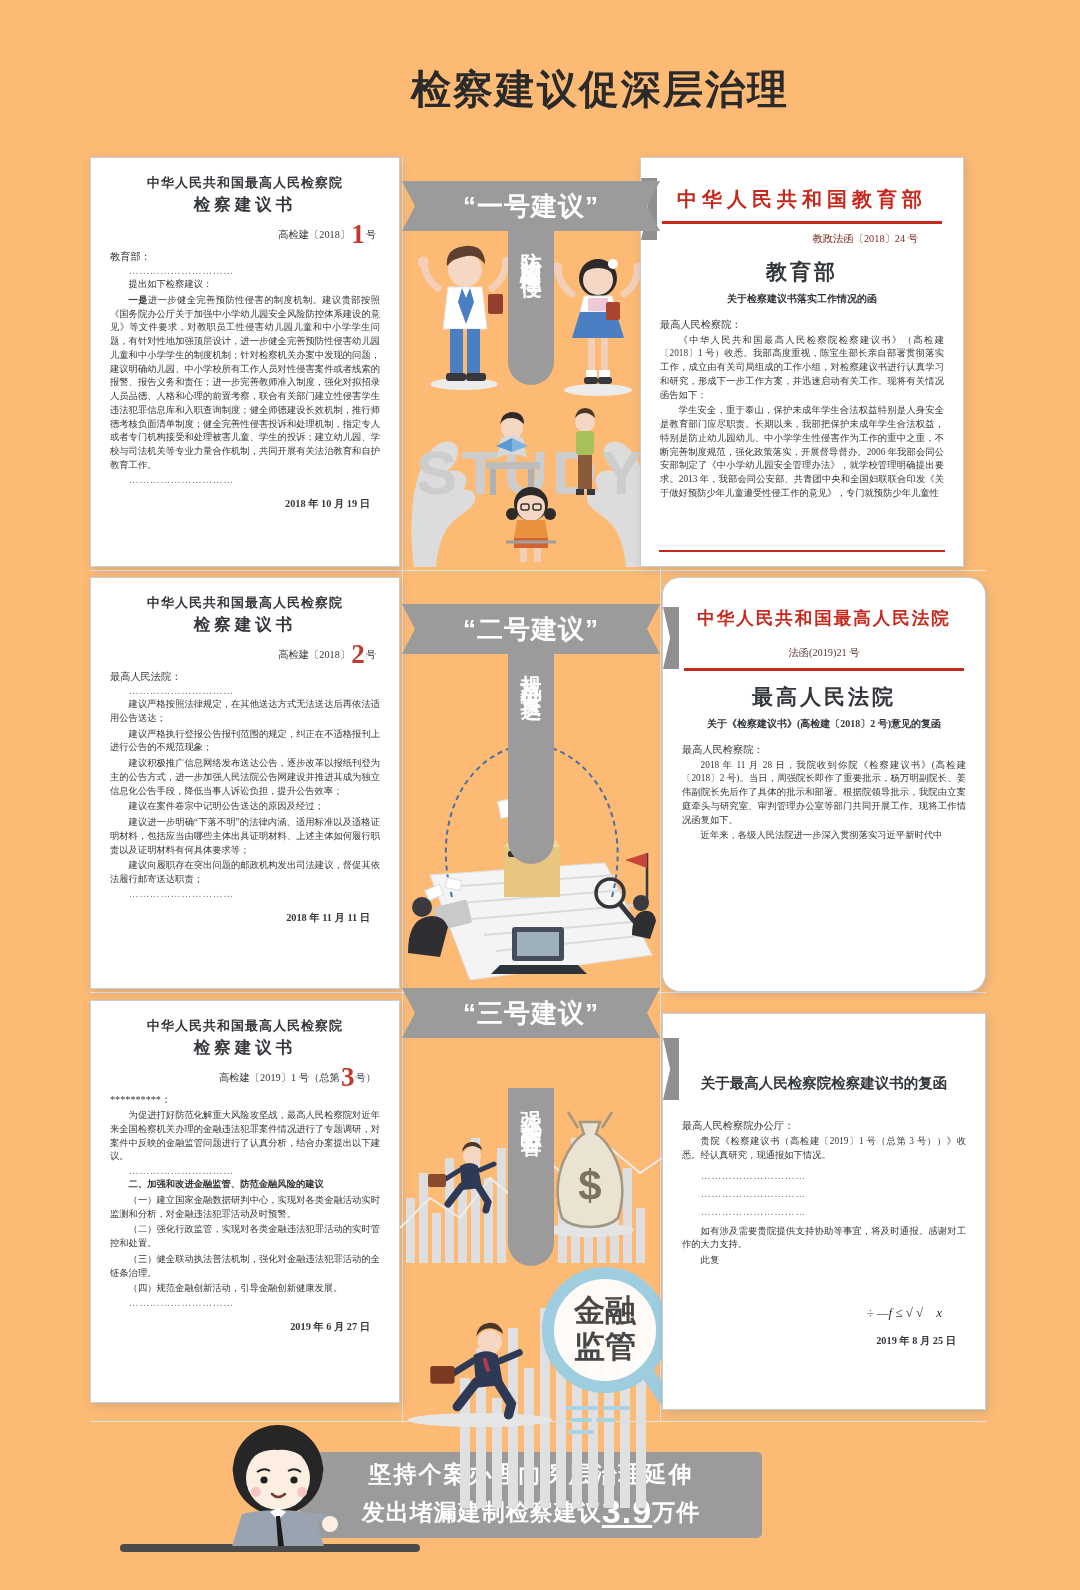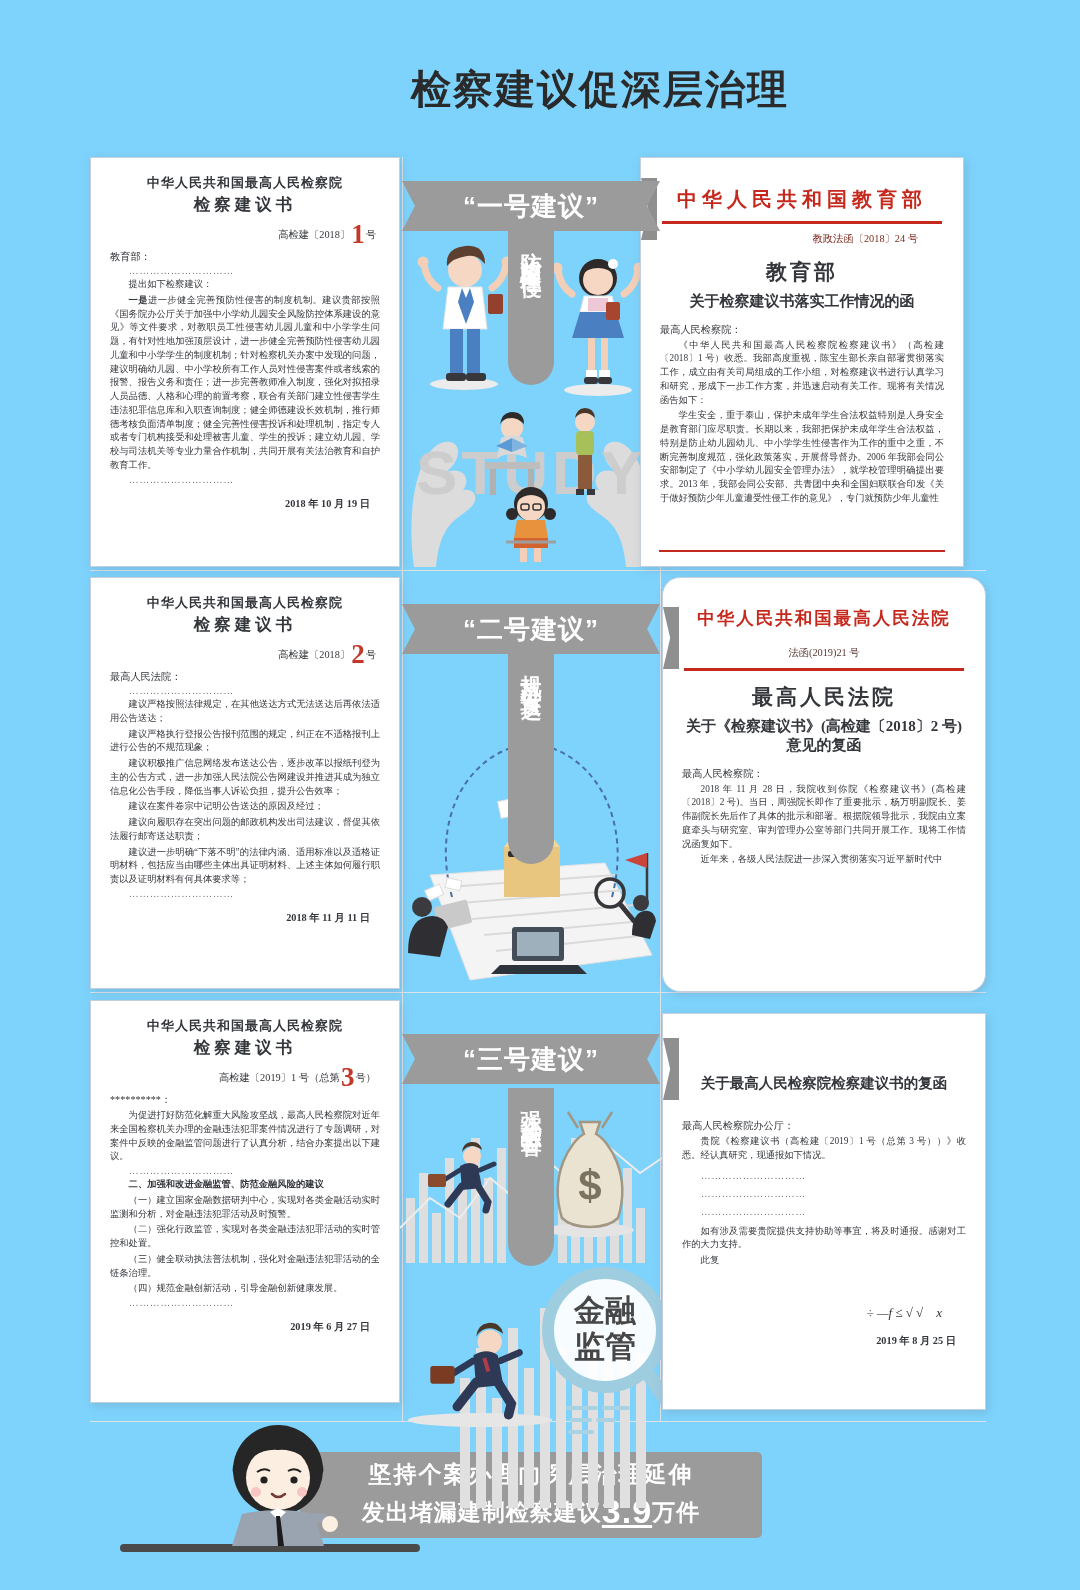--- a/index.html
+++ b/index.html
@@ -1,16 +1,16 @@
 <!DOCTYPE html>
 <html><head>
 <meta charset="utf-8">
 <style>
   html,body{margin:0;padding:0;background:#fff;}
-  #canvas{position:relative;width:1080px;height:1590px;margin:0 auto;background:#7dd3fc;
+  #canvas{position:relative;width:1080px;height:1590px;margin:0 auto;background:#fdba74;
           font-family:"Liberation Sans",sans-serif;overflow:hidden;}
 
   
   .vline{position:absolute;width:1px;background:#dde3ea;top:157px;height:1264px;z-index:0;}
   .hline{position:absolute;left:90px;width:896px;height:1px;background:#dde3ea;z-index:0;}
 
   
   .main-title{position:absolute;top:62px;left:120px;width:960px;text-align:center;
               font-size:40px;font-weight:bold;color:#2a2a2a;letter-spacing:2px;}
 
@@ -31,21 +31,21 @@
   .doc-date{text-align:right;font-weight:bold;font-size:10.3px;margin-top:12px;padding-right:10px;}
 
   .letterhead{text-align:center;color:#c5281c;font-weight:bold;font-size:20px;
               letter-spacing:5px;margin-top:12px;white-space:nowrap;}
   .letterhead.small{font-size:17.5px;letter-spacing:2px;}
   .redline{height:2.5px;background:#c5281c;margin:8px 2px;}
   .redline.bottom{position:absolute;left:18px;right:18px;bottom:14px;margin:0;}
   .docno-r{text-align:right;color:#7c2a1e;font-size:10.3px;margin:4px 26px 10px 0;}
   .docno-c{text-align:center;color:#5c3a35;font-size:10.3px;margin:16px 0 4px;}
   .rd-title1{text-align:center;font-weight:bold;font-size:21px;letter-spacing:3px;margin-top:12px;}
-  .rd-title2{text-align:center;font-weight:bold;font-size:15px;margin:6px 0 12px;}
+  .rd-title2{text-align:center;font-weight:bold;font-size:10px;margin:6px 0 12px;}
   .rd-title3{text-align:center;font-weight:bold;font-size:14.5px;margin:44px 0 26px;}
   .marks{text-align:right;font-size:13px;font-style:italic;margin:36px 24px 0 0;color:#333;}
 
   
   .tail{position:absolute;left:0;width:16px;height:62px;background:#8f8f8f;
         clip-path:polygon(0 0,100% 0,100% 100%,0 100%,45% 50%);}
 
   
   .ribbon{position:absolute;left:402px;width:258px;height:50px;background:#9b9b9b;
           clip-path:polygon(0 0,100% 0,95% 50%,100% 100%,0 100%,5% 50%);
@@ -194,22 +194,22 @@
   <div class="doc" style="left:90px;top:577px;width:310px;height:412px;">
     <div class="doc-org">中华人民共和国最高人民检察院</div>
     <div class="doc-type">检察建议书</div>
     <div class="doc-no"><span>高检建〔2018〕</span><span class="bignum">2</span><span>号</span></div>
     <div class="doc-salut">最高人民法院：</div>
     <div class="doc-dots ind">…………………………</div>
     <p class="doc-para">建议严格按照法律规定，在其他送达方式无法送达后再依法适用公告送达；</p>
     <p class="doc-para">建议严格执行登报公告报刊范围的规定，纠正在不适格报刊上进行公告的不规范现象；</p>
     <p class="doc-para">建议积极推广信息网络发布送达公告，逐步改革以报纸刊登为主的公告方式，进一步加强人民法院公告网建设并推进其成为独立信息化公告手段，降低当事人诉讼负担，提升公告效率；</p>
     <p class="doc-para">建议在案件卷宗中记明公告送达的原因及经过；</p>
+    <p class="doc-para">建议进一步明确“下落不明”的法律内涵、适用标准以及适格证明材料，包括应当由哪些主体出具证明材料、上述主体如何履行职责以及证明材料有何具体要求等；</p>
     <p class="doc-para">建议向履职存在突出问题的邮政机构发出司法建议，督促其依法履行邮寄送达职责；</p>
-    <p class="doc-para">建议进一步明确“下落不明”的法律内涵、适用标准以及适格证明材料，包括应当由哪些主体出具证明材料、上述主体如何履行职责以及证明材料有何具体要求等；</p>
     <div class="doc-dots ind">…………………………</div>
     <div class="doc-date">2018 年 11 月 11 日</div>
   </div>
 
   <div class="ribbon" style="top:604px;">“二号建议”</div>
   <div class="vcol" style="top:652px;height:212px;">
       <span>规范公告送达</span>
     </div>
 
   <svg class="ill" style="left:400px;top:635px;" width="262" height="352" viewBox="0 0 262 352">
@@ -279,21 +279,21 @@
     <div class="doc-dots ind">…………………………</div>
     <p class="doc-para bold">二、加强和改进金融监管、防范金融风险的建议</p>
     <p class="doc-para">（一）建立国家金融数据研判中心，实现对各类金融活动实时监测和分析，对金融违法犯罪活动及时预警。</p>
     <p class="doc-para">（二）强化行政监管，实现对各类金融违法犯罪活动的实时管控和处置。</p>
     <p class="doc-para">（三）健全联动执法普法机制，强化对金融违法犯罪活动的全链条治理。</p>
     <p class="doc-para">（四）规范金融创新活动，引导金融创新健康发展。</p>
     <div class="doc-dots ind">…………………………</div>
     <div class="doc-date">2019 年 6 月 27 日</div>
   </div>
 
-  <div class="ribbon" style="top:1034px;">“三号建议”</div>
+  <div class="ribbon" style="top:988px;">“三号建议”</div>
   <div class="vcol" style="top:1088px;height:178px;">
       <span>强化金融监管</span>
     </div>
 
   <svg class="ill" style="left:400px;top:1078px;overflow:visible;" width="262" height="430" viewBox="0 0 262 430">
     <g fill="#dedede">
       <rect x="6" y="120" width="9" height="65"></rect>
         <rect x="19" y="95" width="9" height="90"></rect>
       <rect x="32" y="135" width="9" height="50"></rect>
         <rect x="45" y="80" width="9" height="105"></rect>

